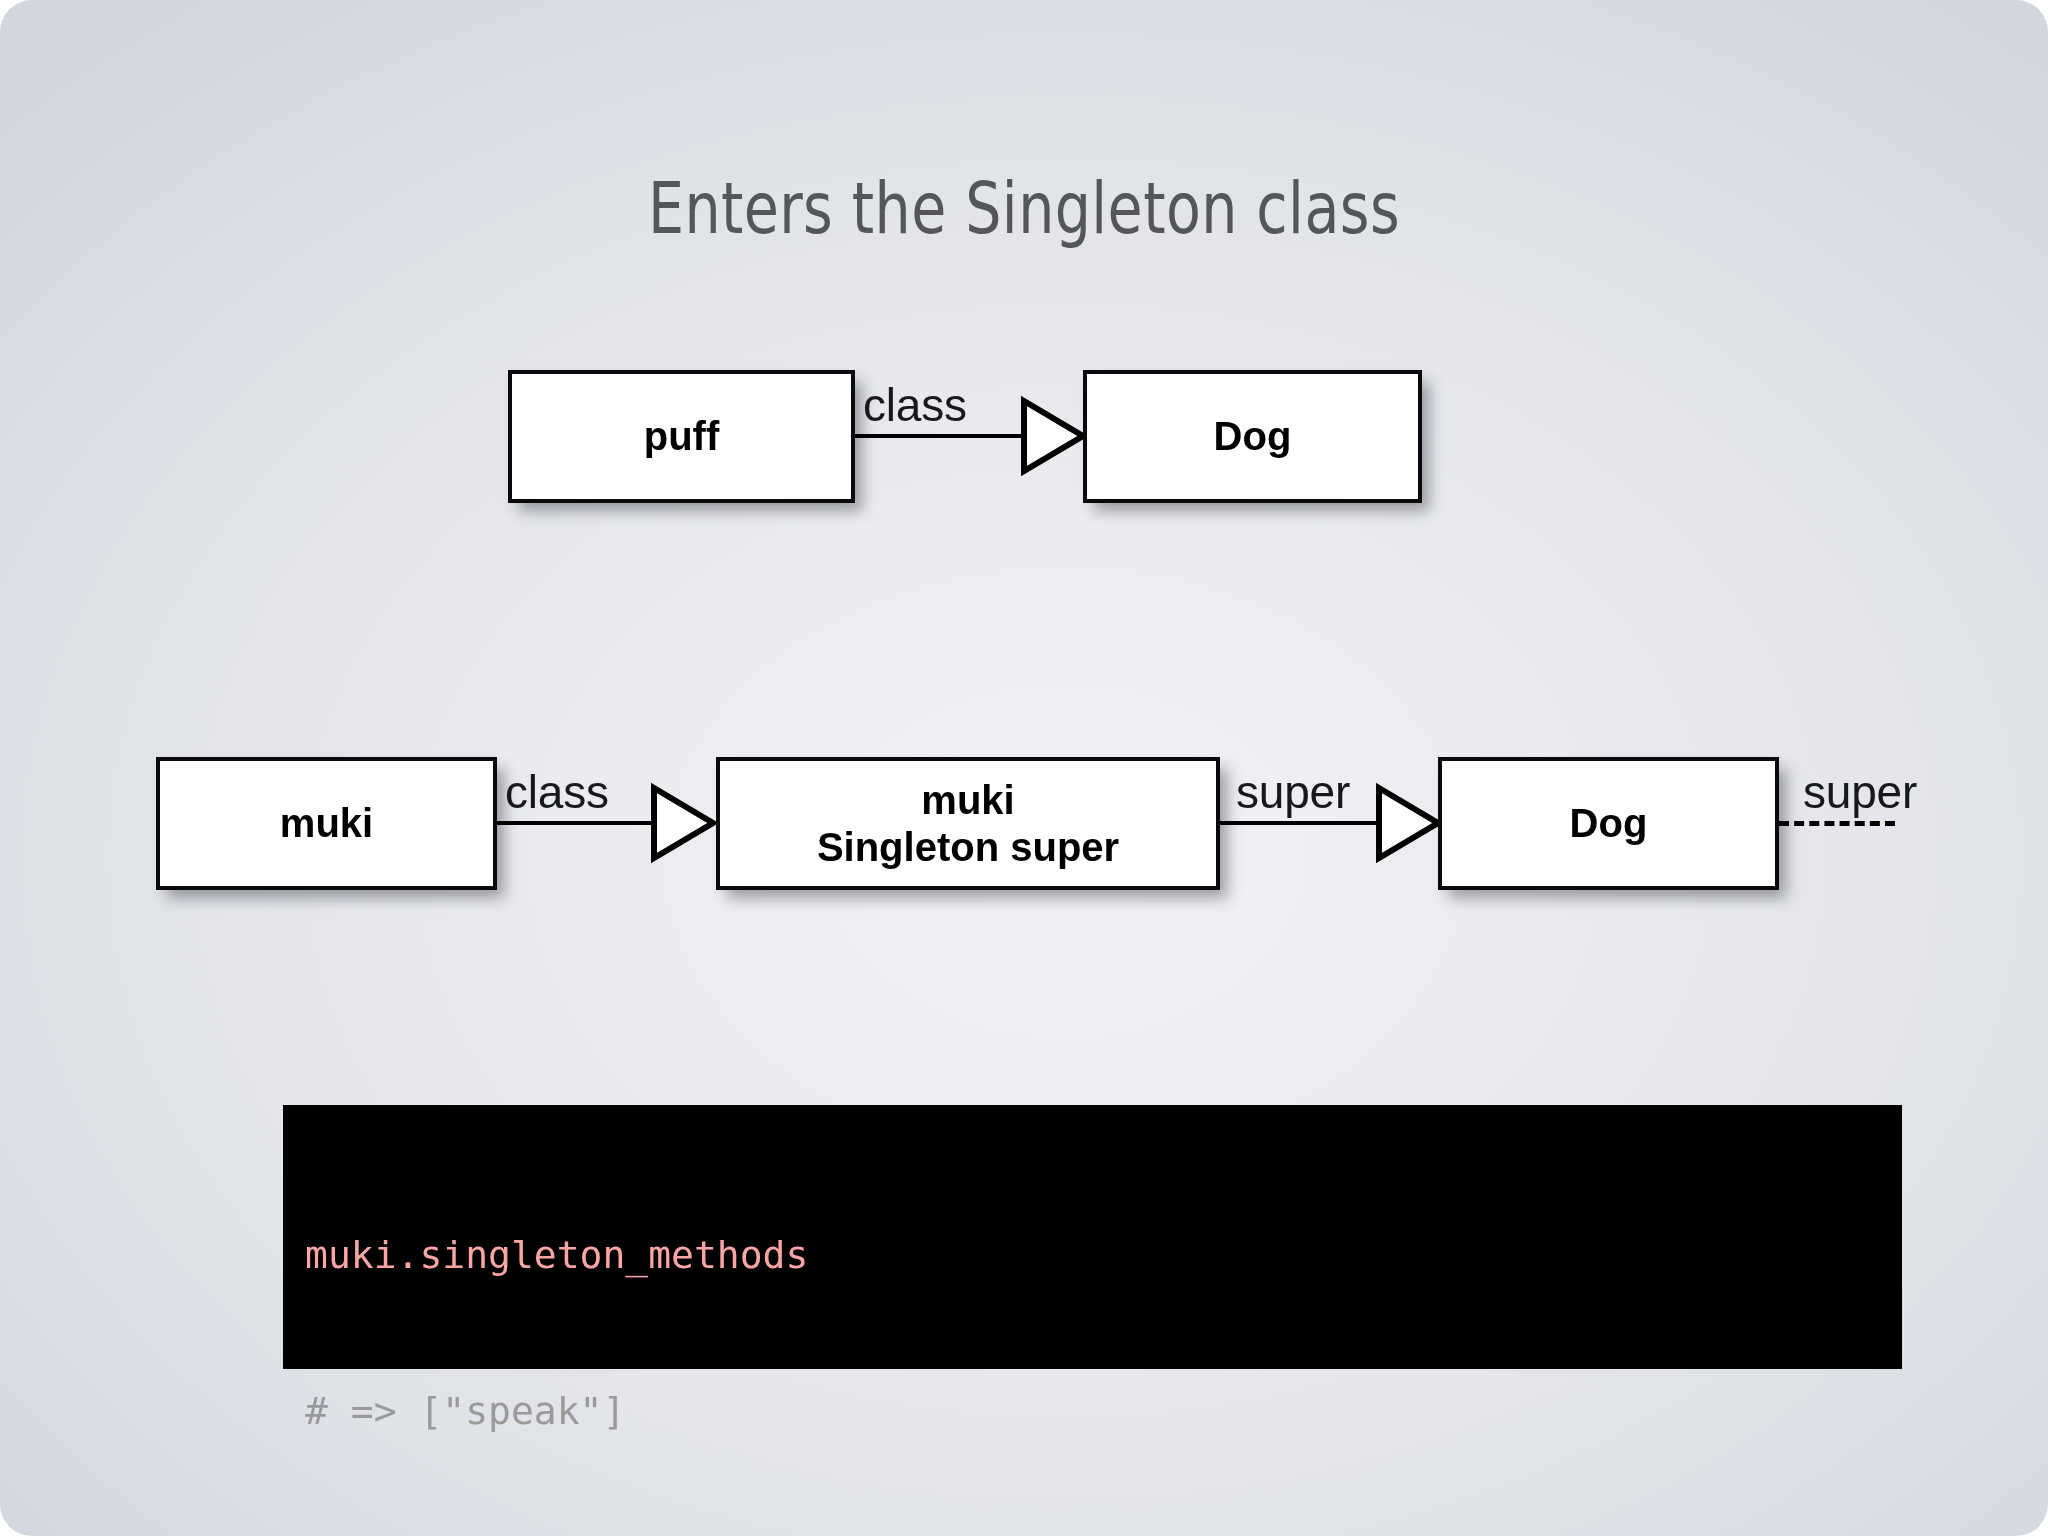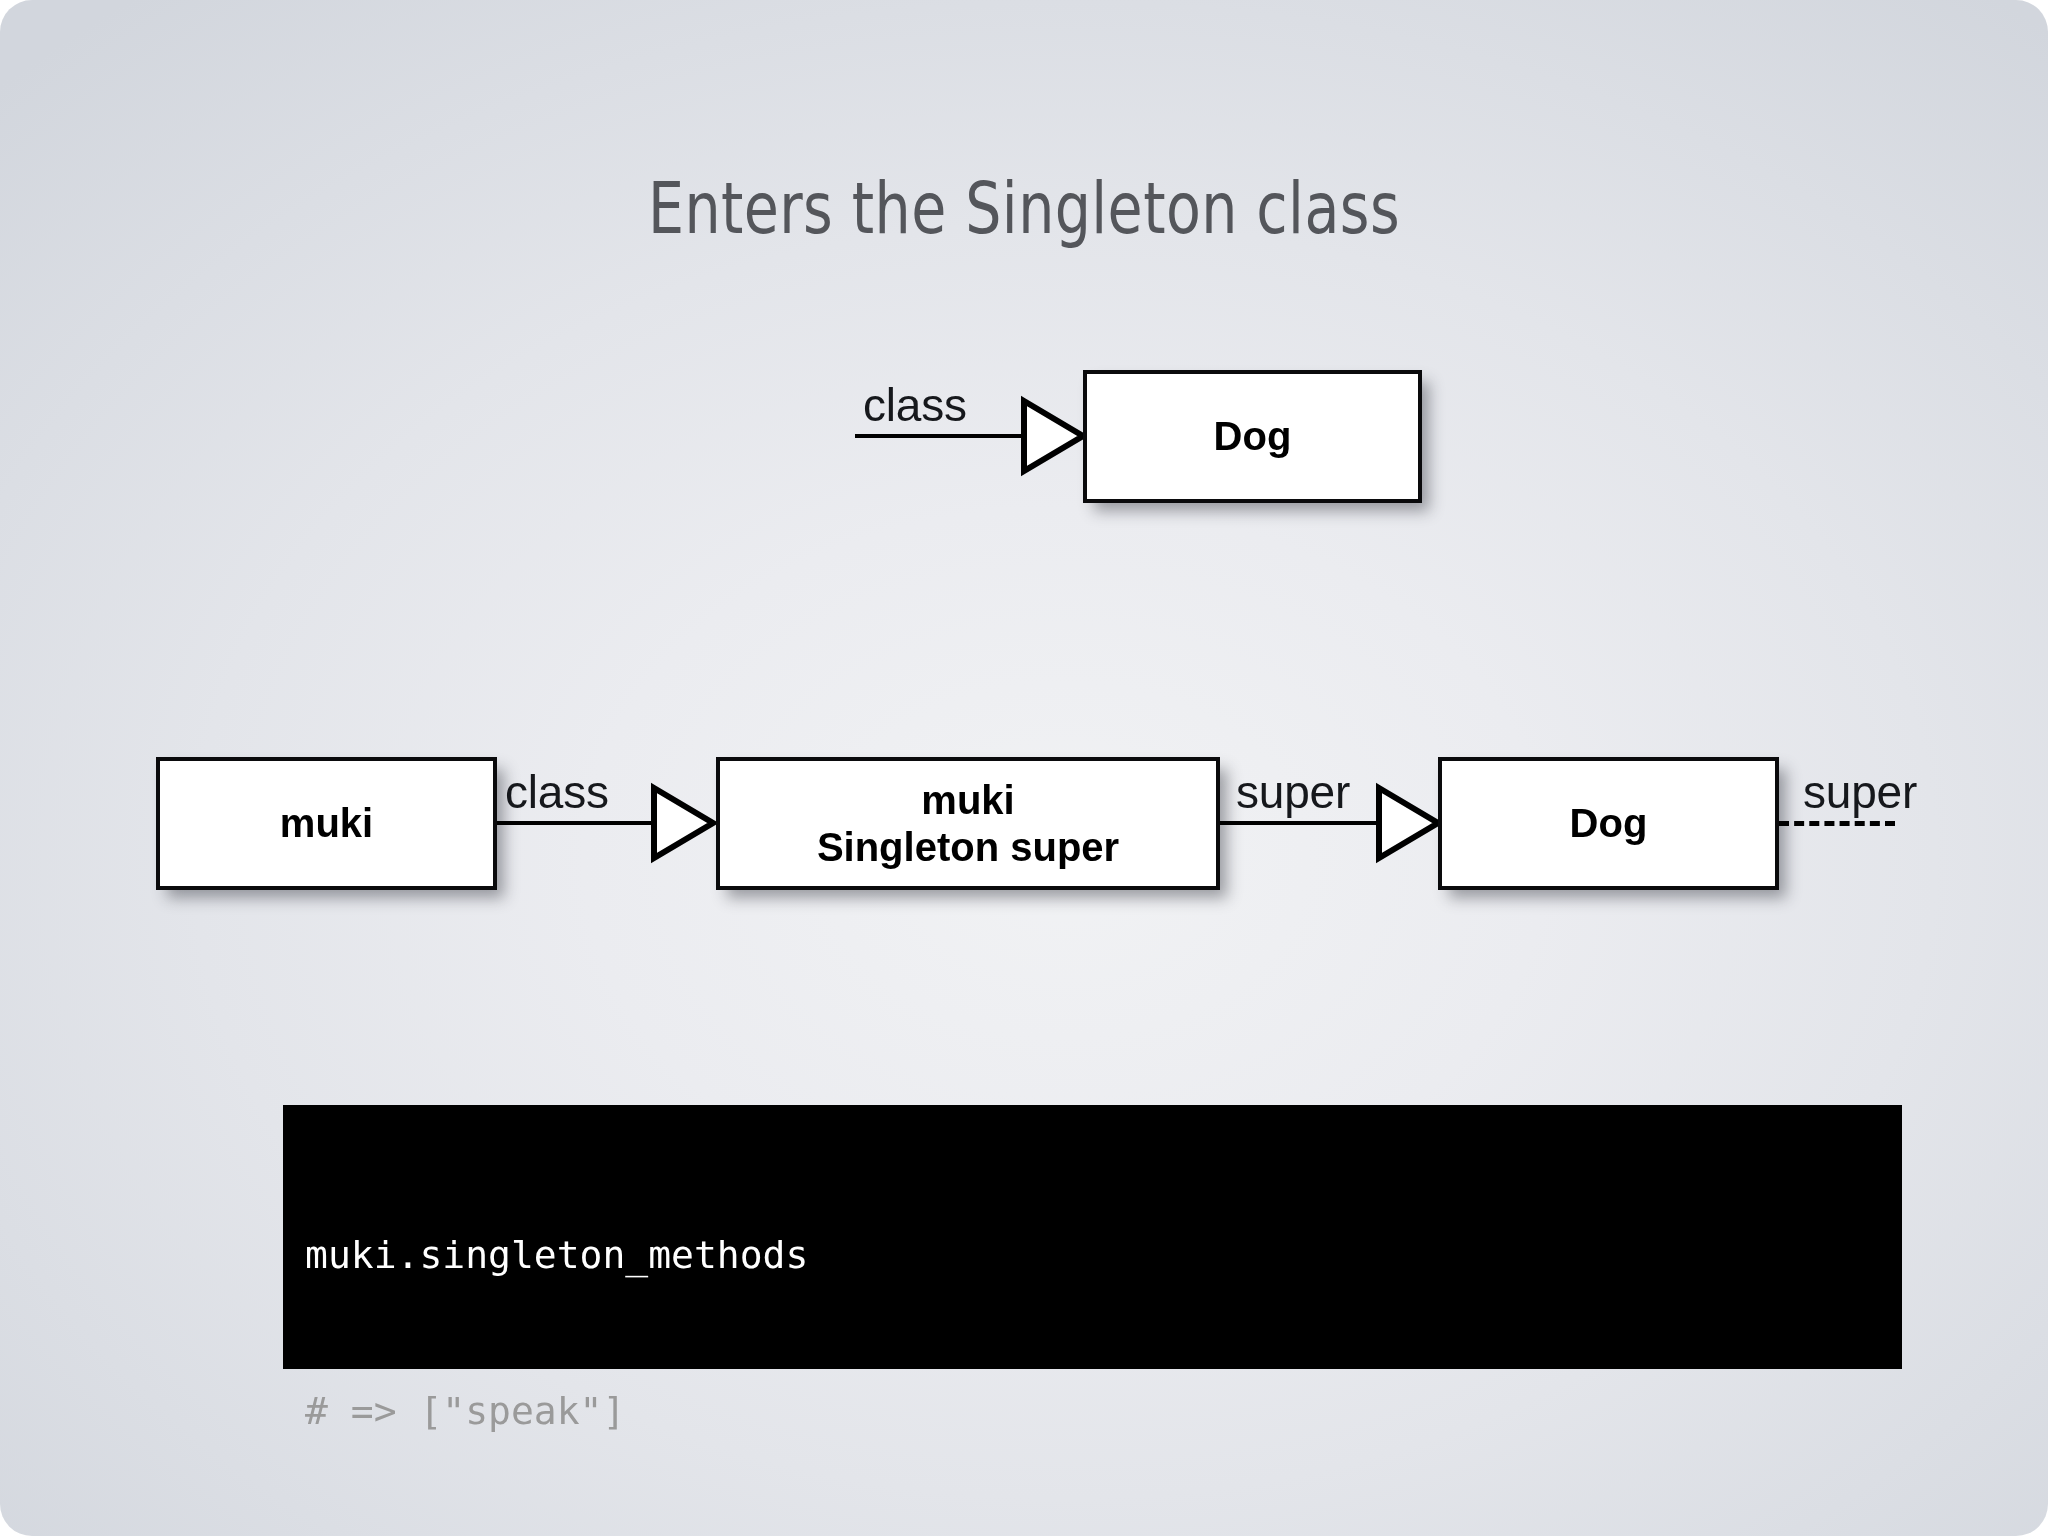--- a/index.html
+++ b/index.html
@@ -112,30 +112,35 @@
     background: #000000;
     box-sizing: border-box;
     padding: 20px 0 0 22px;
     font-family: "DejaVu Sans Mono", "Liberation Mono", monospace;
     font-size: 38px;
     line-height: 52px;
     letter-spacing: 0px;
     white-space: pre;
   }
   #code .ln { display: block; height: 52px; }
-  #code .ln.src { color: #ffffff; }
+  #code .ln.src { color: #fca5a5; }
   #code .ln.out { color: #9a9a9a; }
 </style>
 </head>
 <body>
 
 <div id="slide">
 
   <div id="title">Enters the Singleton class</div>
 
+  <div class="node" id="n-puff" style="left:508px; top:370px; width:347px; height:133px;">
+    <span class="lines">
+      <span>puff</span>
+    </span>
+  </div>
 
   <div class="conn" id="c-puff-class" style="left:855px; top:370px; width:232px; height:133px;">
     <div class="shaft" style="top:64px; width:172px;"></div>
     <div class="head" style="left:166px; top:66px;">
       <svg width="66" height="80" viewBox="0 0 66 80" style="position:absolute; left:0; top:-40px;">
         <polygon points="3,5 62,40 3,75" fill="#ffffff" stroke="#000000" stroke-width="6" stroke-linejoin="miter"></polygon>
       </svg>
     </div>
     <div class="label" style="left:8px; top:8px;">class</div>
   </div>

